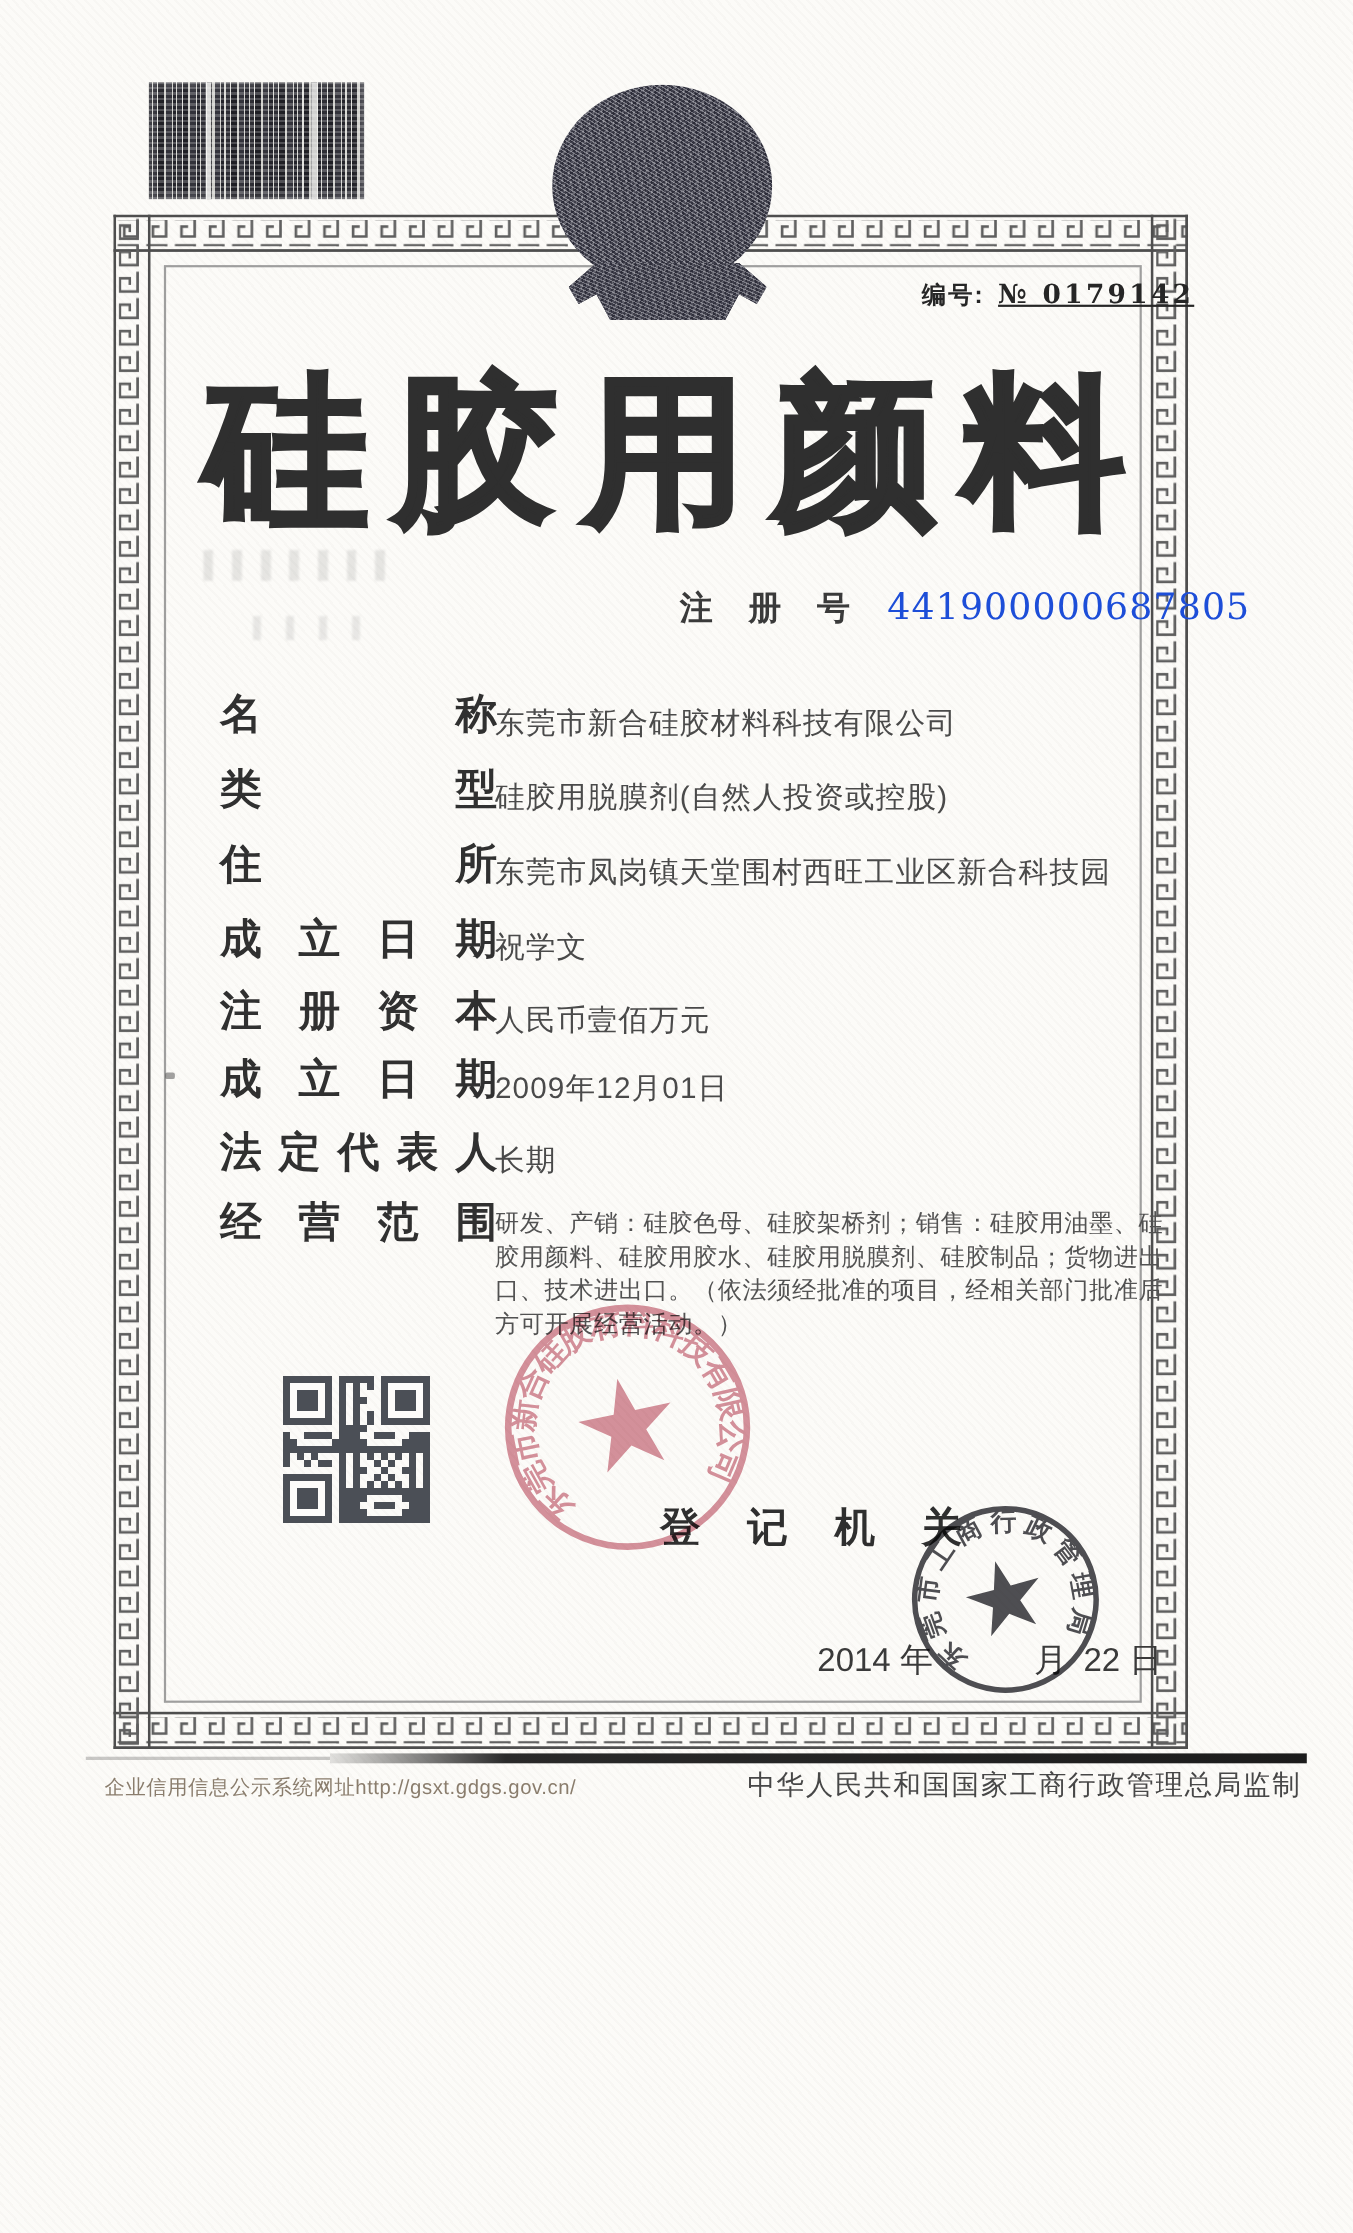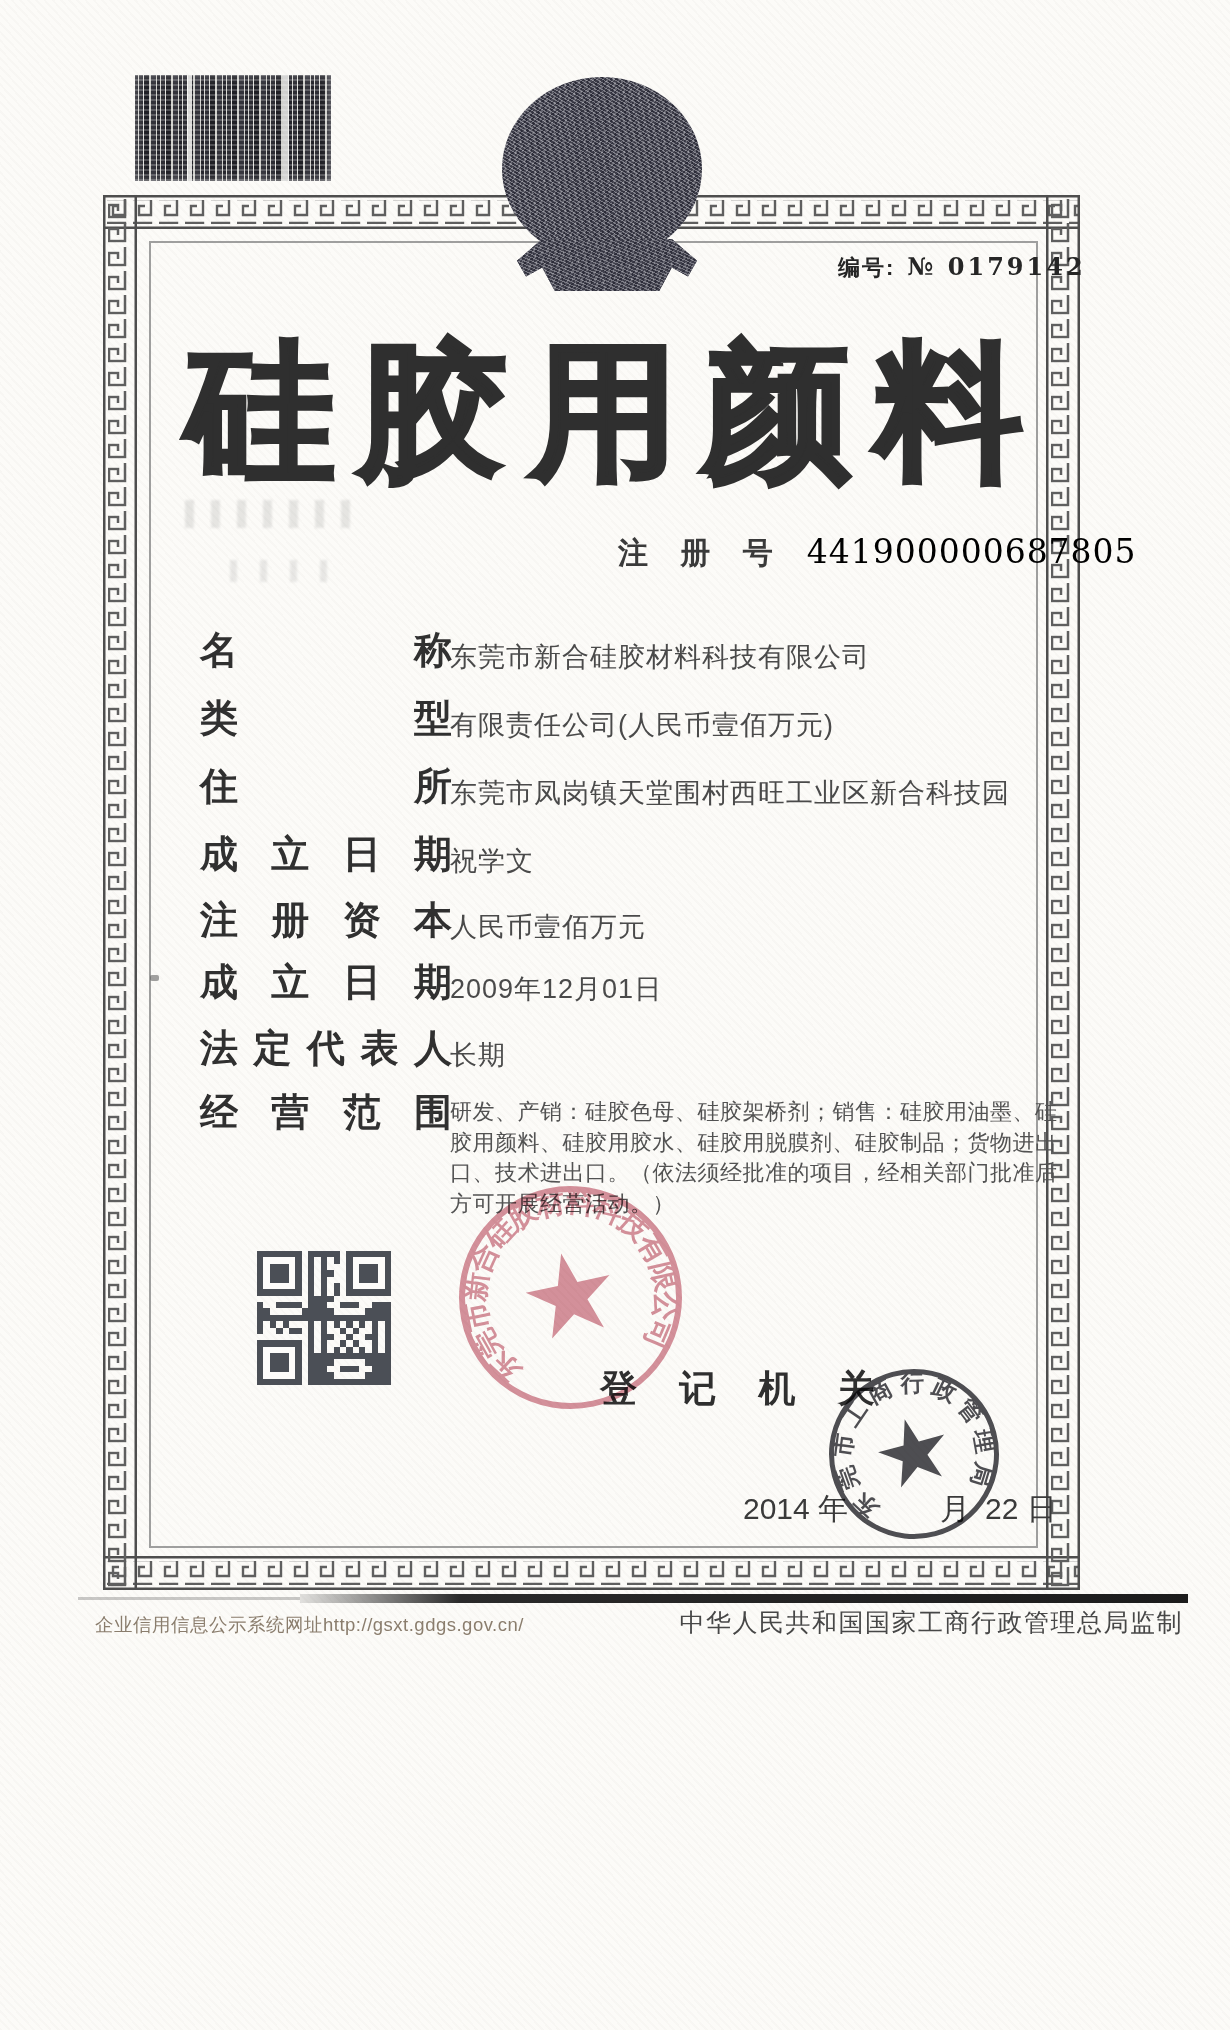--- a/index.html
+++ b/index.html
@@ -50,34 +50,34 @@
 
   
   .strip{position:absolute; z-index:2;}
   .inner-rule{
     left:149px; top:241px; width:885px; height:1303px;
     border:2px solid #8e8e8e; opacity:.85; z-index:1;
   }
 
   
   .serial{left:838px; top:252px; font-size:22px; font-weight:bold; color:#262626; letter-spacing:2px; z-index:5; white-space:nowrap;}
-  .serial .no{font-family:"DejaVu Serif", serif; font-size:24px; margin-left:12px; letter-spacing:3px;}
+  .serial .no{font-family:"DejaVu Serif", serif; font-size:24px; margin-left:12px; letter-spacing:3px;text-decoration:underline;}
 
   
   .title{
     left:110px; top:338px; width:965px; text-align:center;
     font-size:148px; font-weight:bold; color:#2f2f2f;
     letter-spacing:24px; padding-left:24px; line-height:1;
     -webkit-text-stroke:4px #2f2f2f; z-index:3;
   }
 
   
   .reg-line{left:618px; top:532px; white-space:nowrap; z-index:3;}
   .reg-line .lbl{font-size:30px; font-weight:bold; color:#3a3a3a; letter-spacing:12px;}
-  .reg-line .num{font-family:"DejaVu Serif", serif; font-size:33px; color:#000000; margin-left:22px; letter-spacing:1px;}
+  .reg-line .num{font-family:"DejaVu Serif", serif; font-size:33px; color:#1d4ed8; margin-left:22px; letter-spacing:1px;}
 
   
   .frow{position:absolute; left:200px; width:890px; z-index:3;}
   .frow .lbl{
     position:absolute; left:0; top:0; width:252px;
     font-size:38px; font-weight:bold; color:#303030;
     text-align:justify; text-align-last:justify; line-height:1.1;
   }
   .frow .val{position:absolute; left:250px; top:9px; font-size:27px; color:#4a4a4a; white-space:nowrap; letter-spacing:1px;}
   .frow.multiline .val{white-space:normal; width:608px; font-size:22px; line-height:30.5px; letter-spacing:.5px; color:#525252; top:5px;}
@@ -170,21 +170,21 @@
   <div class="abs reg-line">
     <span class="lbl">注 册 号</span><span class="num">441900000687805</span>
   </div>
 
   <div class="frow" style="top:630px;">
     <div class="lbl">名称</div>
     <div class="val">东莞市新合硅胶材料科技有限公司</div>
   </div>
   <div class="frow" style="top:698px;">
     <div class="lbl">类型</div>
-    <div class="val">有限责任公司(人民币壹佰万元)</div>
+    <div class="val">硅胶用脱膜剂(自然人投资或控股)</div>
   </div>
   <div class="frow" style="top:766px;">
     <div class="lbl">住所</div>
     <div class="val">东莞市凤岗镇天堂围村西旺工业区新合科技园</div>
   </div>
   <div class="frow" style="top:834px;">
     <div class="lbl">成立日期</div>
     <div class="val">祝学文</div>
   </div>
   <div class="frow" style="top:900px;">

